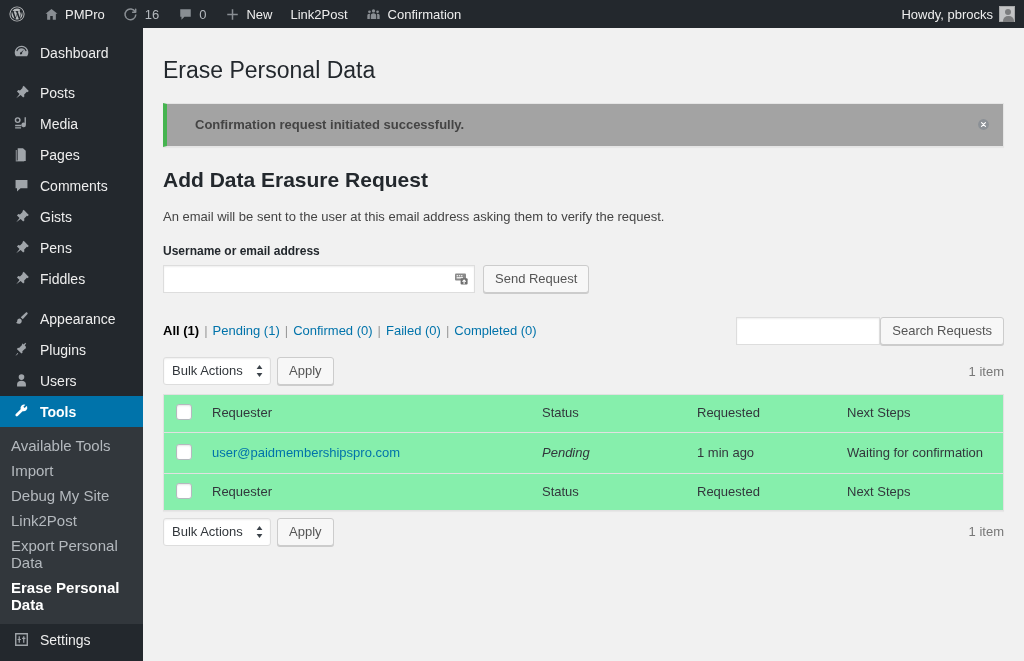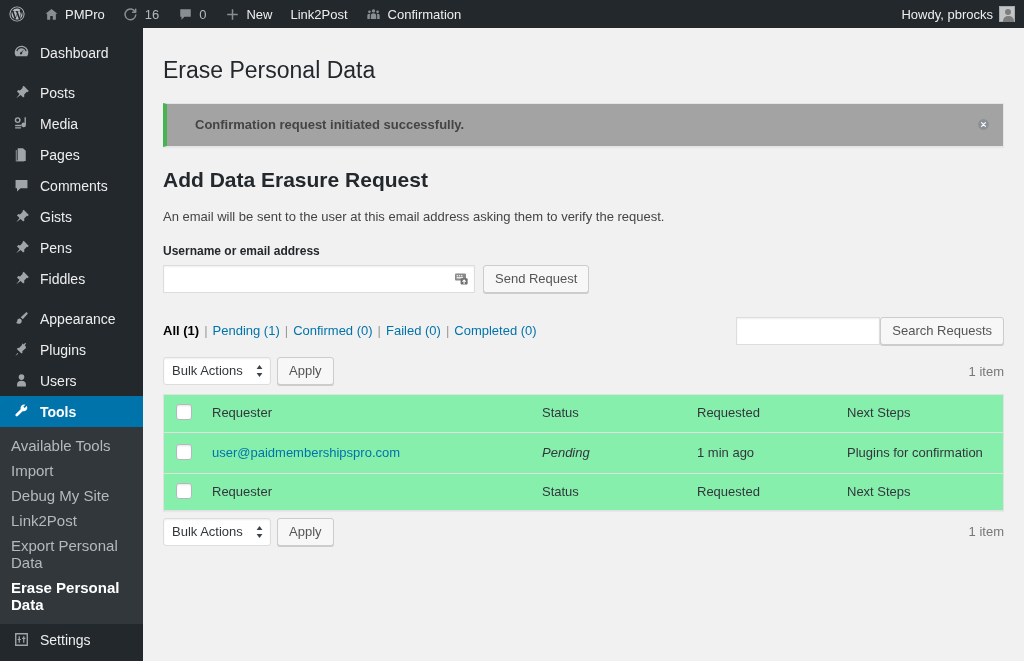--- a/index.html
+++ b/index.html
@@ -673,21 +673,21 @@
         <td class="col-cb">
           <input type="checkbox" class="wp-cb" style="">
         </td>
         <td class="col-requester">
           <a>user@paidmembershipspro.com</a>
         </td>
         <td class="col-status">
           <span class="status-text">Pending</span>
         </td>
         <td class="col-requested">1 min ago</td>
-        <td class="col-next">Plugins for confirmation</td>
+        <td class="col-next">Waiting for confirmation</td>
       </tr>
     </tbody>
     <tfoot>
       <tr>
         <th class="col-cb">
           <input type="checkbox" class="wp-cb" style="">
         </th>
         <th class="col-requester">Requester</th>
         <th class="col-status">Status</th>
         <th class="col-requested">Requested</th>

